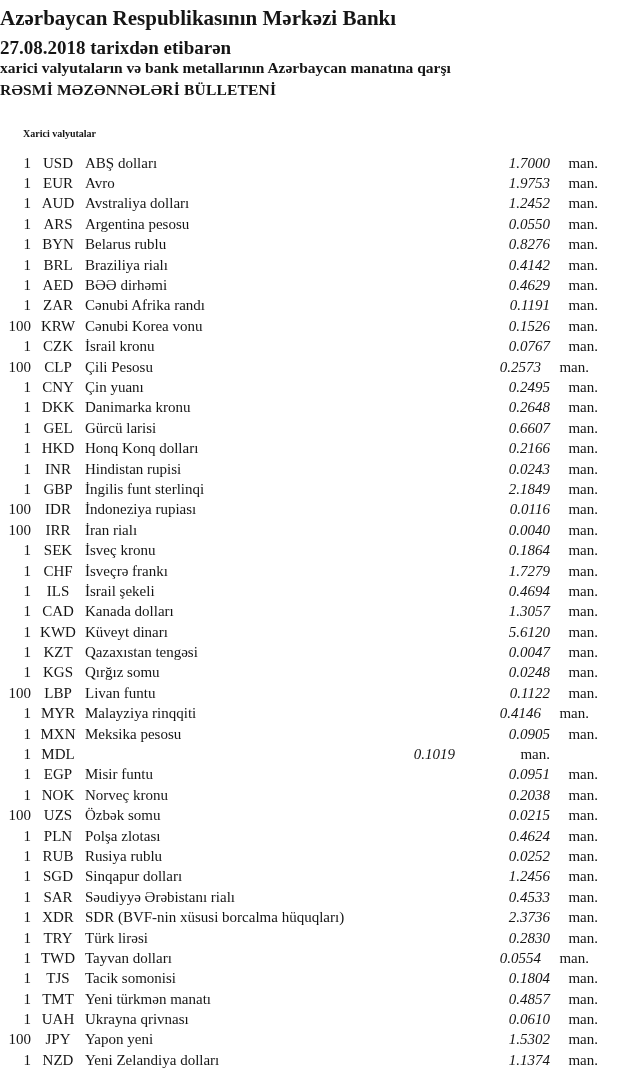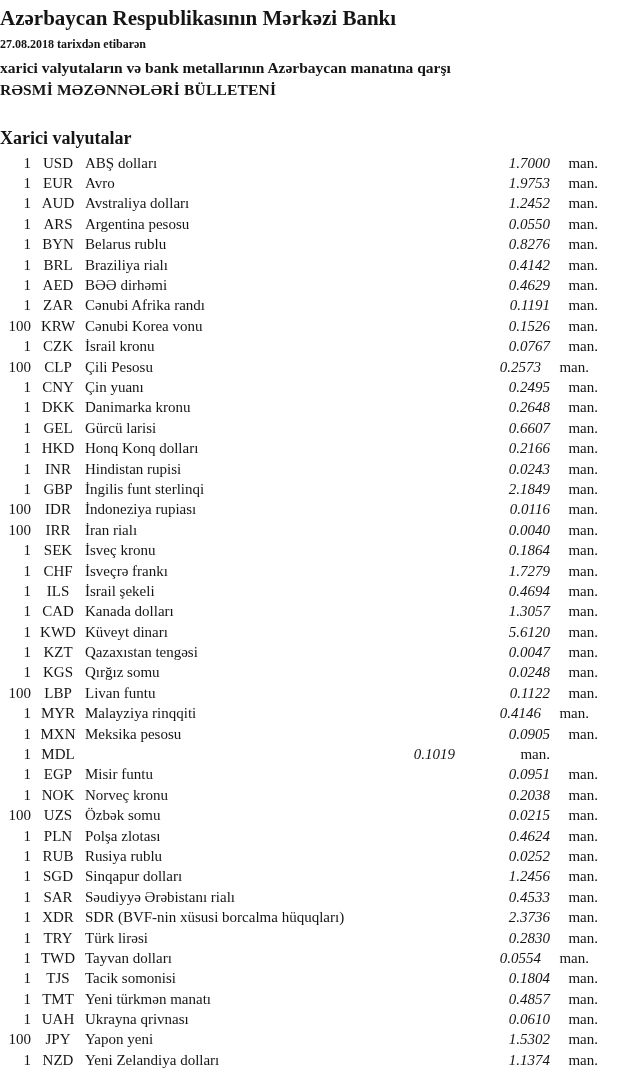--- a/index.html
+++ b/index.html
@@ -15,24 +15,24 @@
     margin: 0 auto;
   }
   .hline {
     position: absolute;
     left: 0;
     width: 100%;
     font-weight: 700;
     white-space: nowrap;
   }
   .bank-name      { top: 6px;   font-size: 21px; }
-  .date-line      { top: 37px;  font-size: 12px; }
+  .date-line      { top: 37px;  font-size: 19px; }
   .subtitle-line  { top: 59px;  font-size: 15.5px; }
   .bulletin-line  { top: 81px;  font-size: 15.5px; letter-spacing: 0.2px; }
-  .section-title  { top: 128px; font-size: 18px; }
+  .section-title  { top: 128px; font-size: 10px; padding-left: 23px; }
   .rates-table {
     position: absolute;
     top: 153px;
     left: 0;
     width: 620px;
   }
   .row {
     display: grid;
     grid-template-columns: 31px 54px 1fr 95px 48px;
     height: 20.4px;

